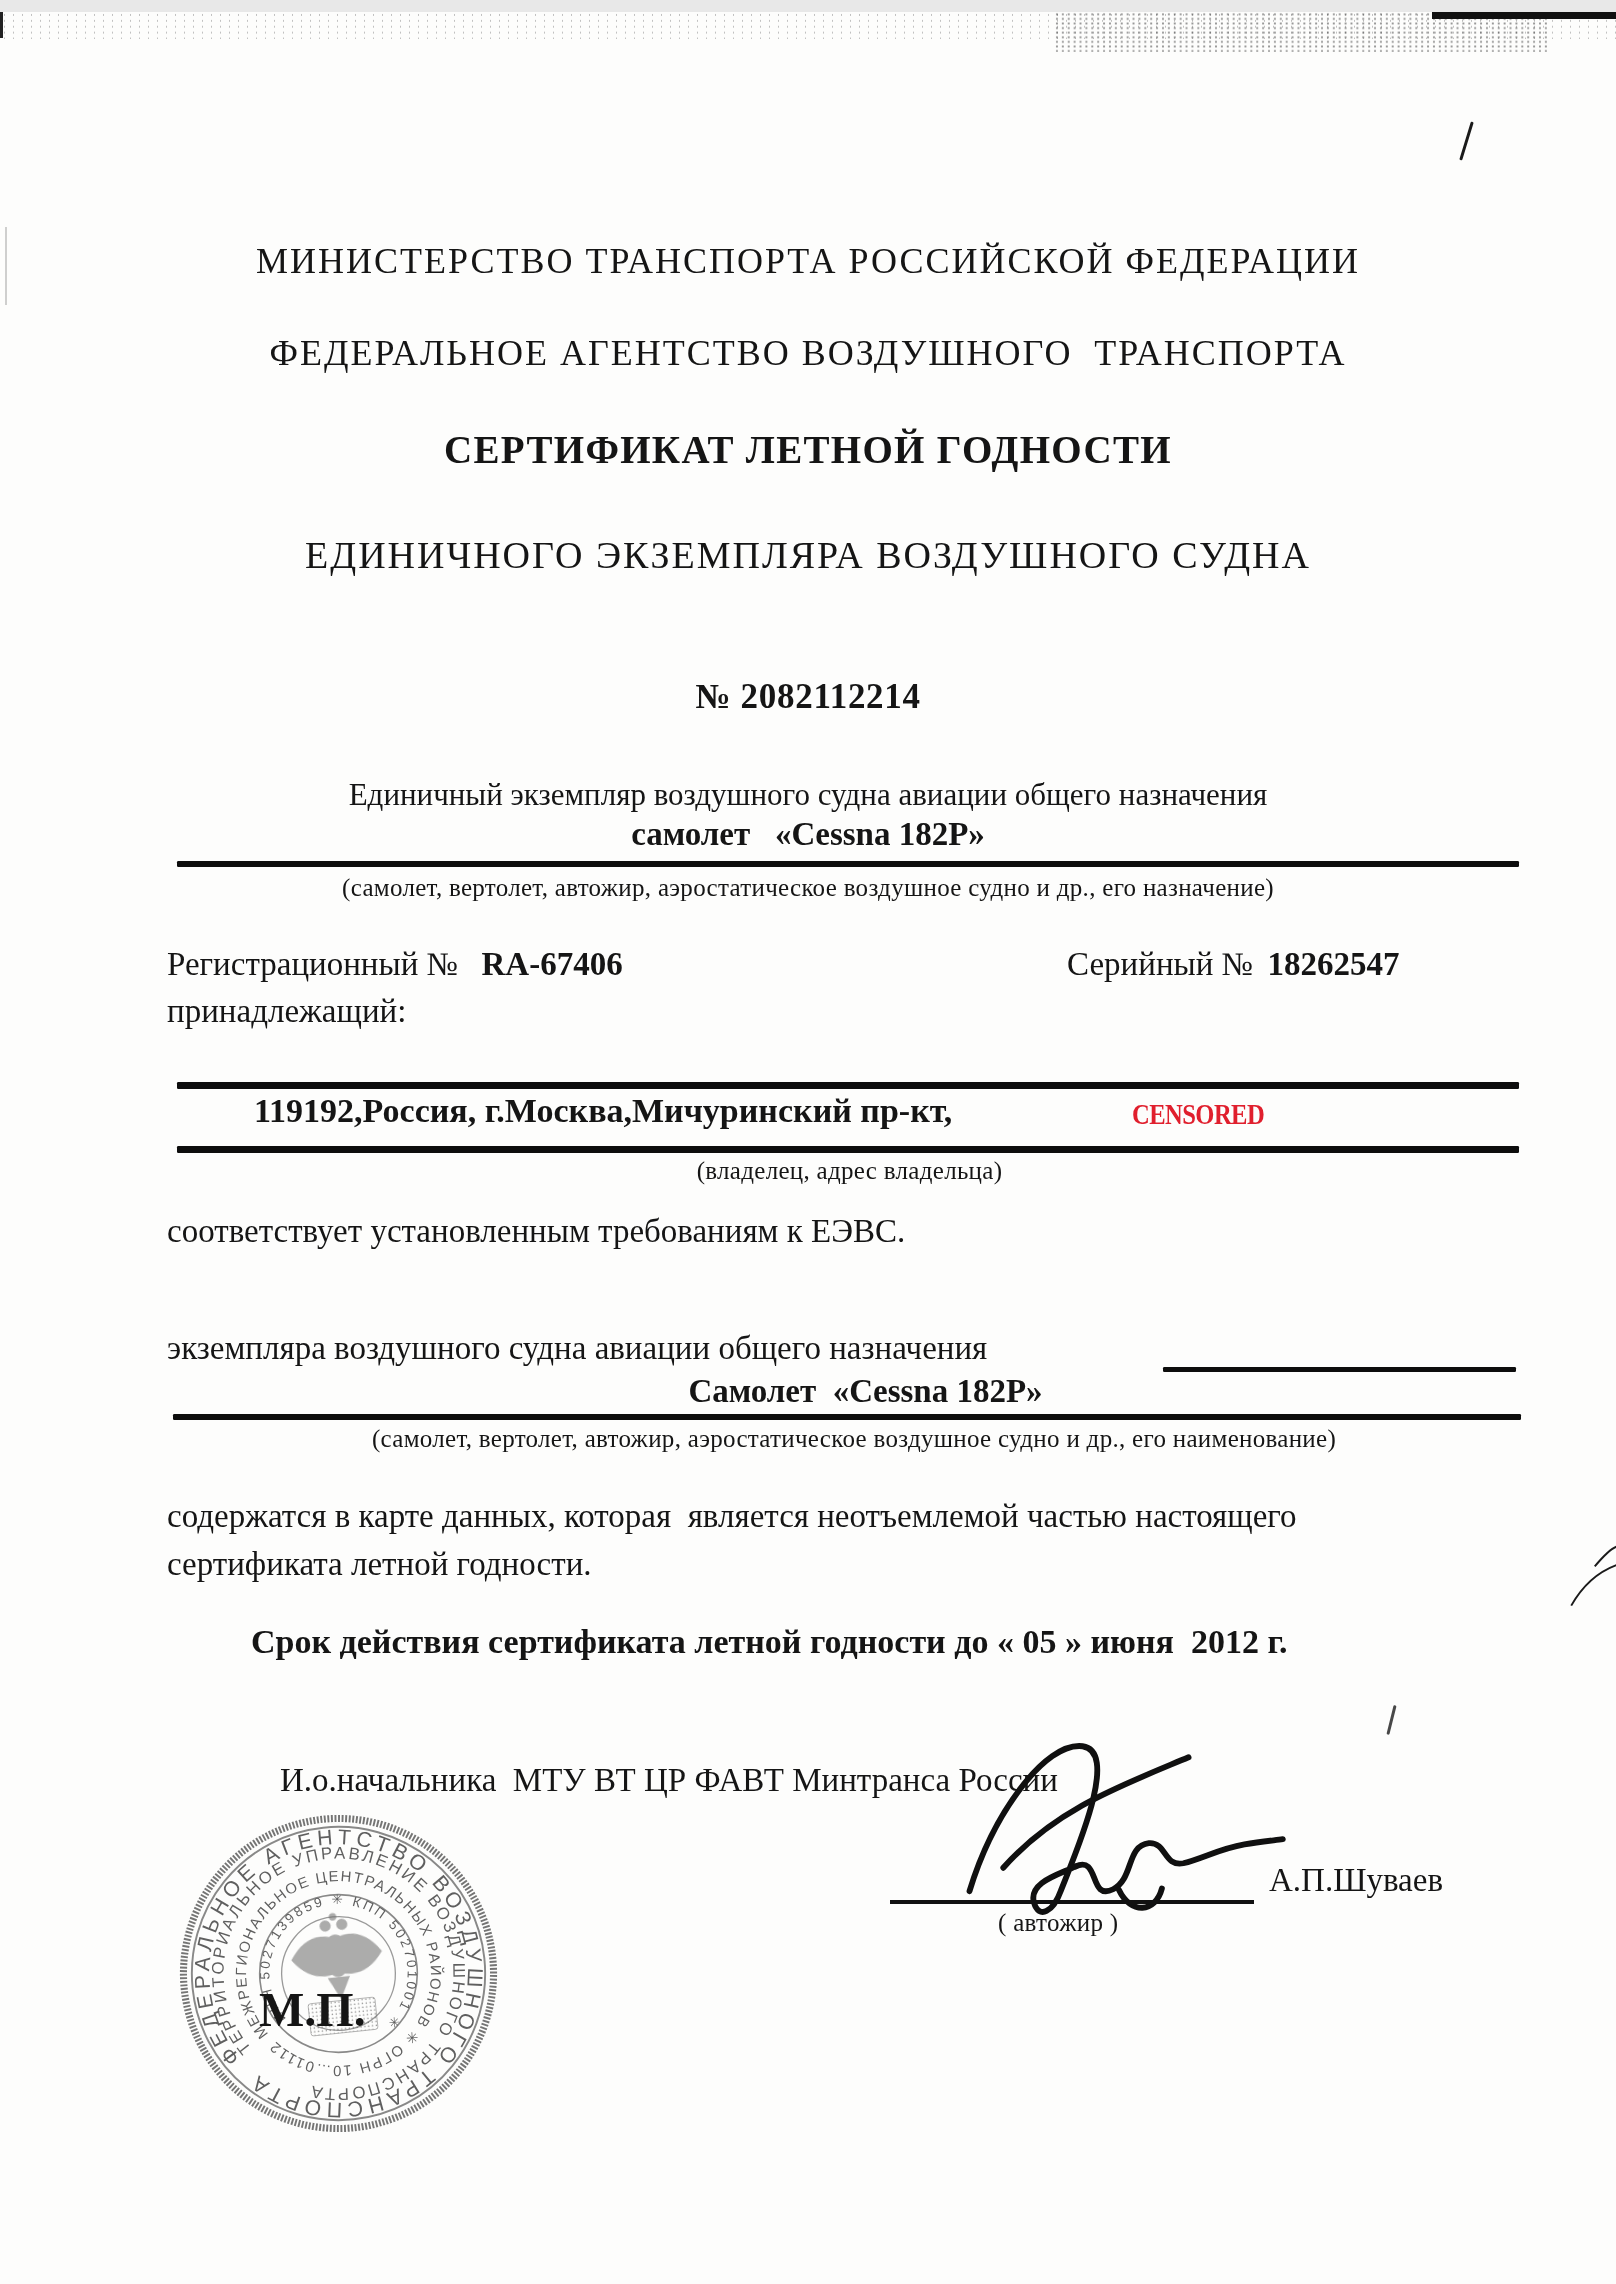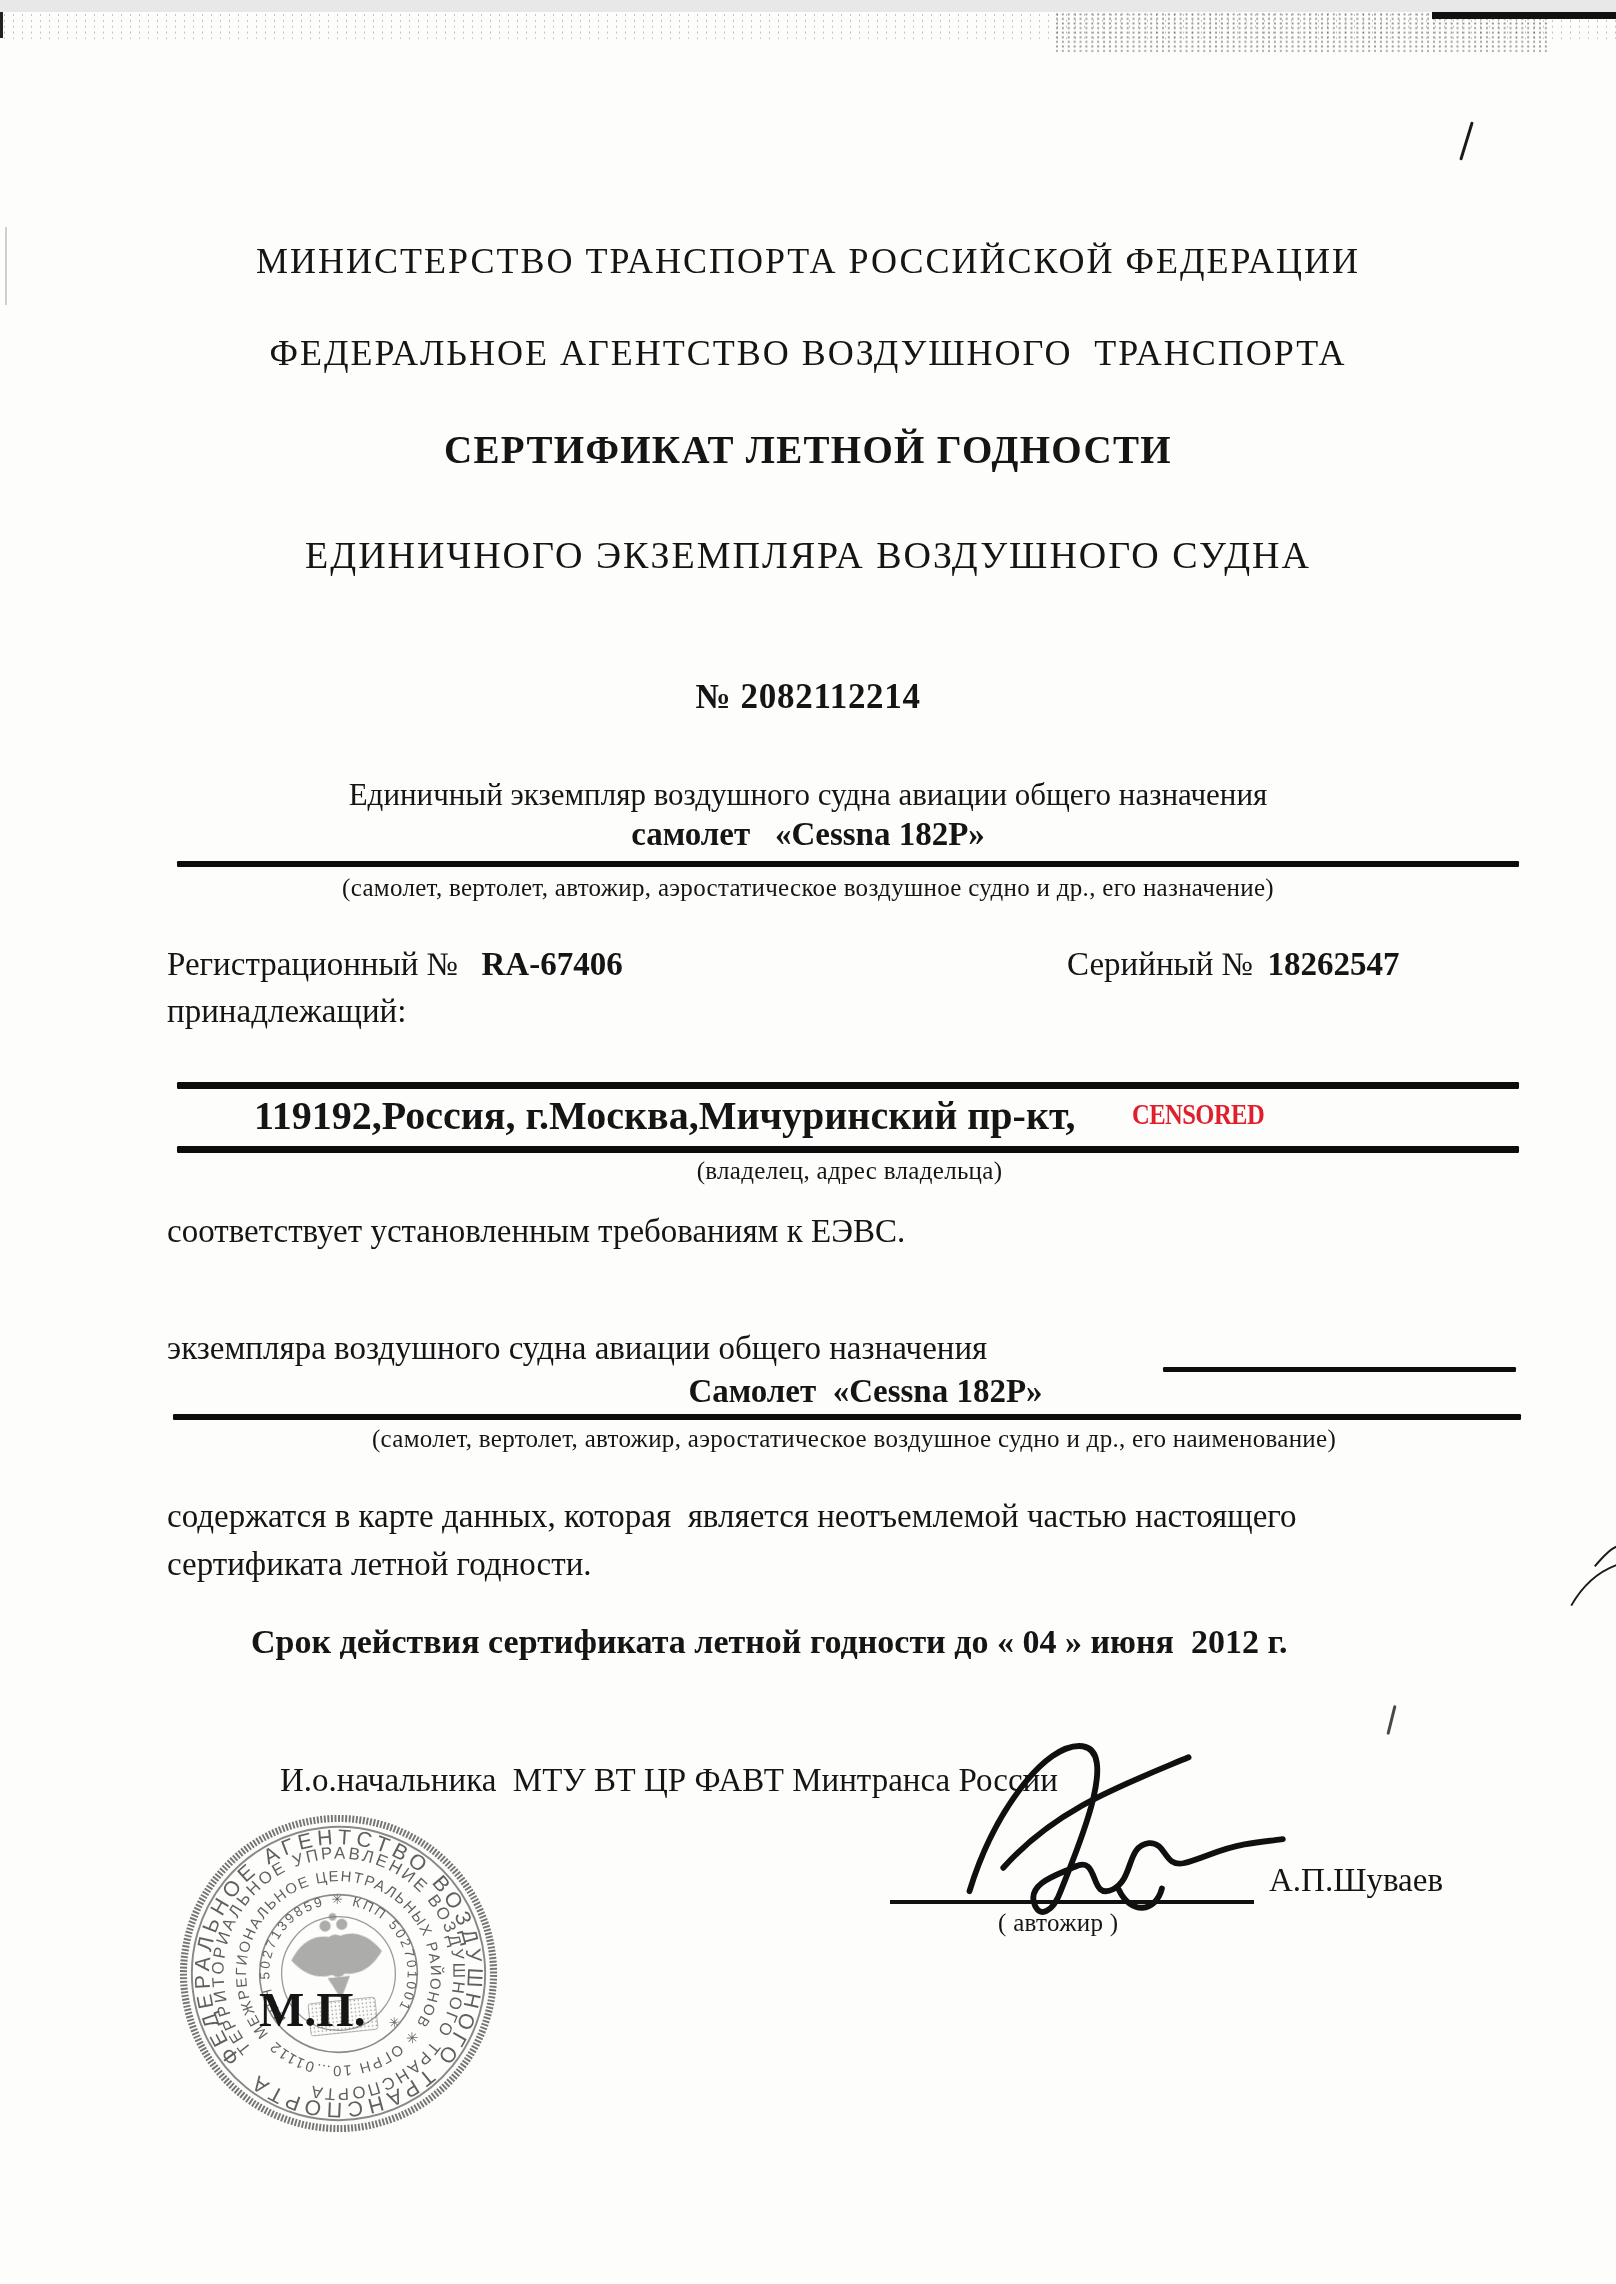--- a/index.html
+++ b/index.html
@@ -52,34 +52,34 @@
   <div class="line" style="top:765px;font-size:31px;">Единичный экземпляр воздушного судна авиации общего назначения</div>
   <div class="line b" style="top:804px;font-size:33px;">самолет   «Cessna 182P»</div>
   <div class="rule" style="top:849px;left:177px;width:1342px;height:5.9px;"></div>
   <div class="line caption" style="top:862px;">(самолет, вертолет, автожир, аэростатическое воздушное судно и др., его назначение)</div>
 
   <div class="abs body-fs" style="left:167px;top:934px;"><span>Регистрационный №</span><span style="display:inline-block;width:23.4px;"></span><span class="b">RA-67406</span></div>
   <div class="abs body-fs" style="left:1067px;top:934px;"><span>Серийный №</span><span style="display:inline-block;width:14.3px;"></span><span class="b">18262547</span></div>
   <div class="abs body-fs" style="left:167px;top:981px;">принадлежащий:</div>
 
   <div class="rule" style="top:1070px;left:177px;width:1342px;height:6.5px;"></div>
-  <div class="abs b" style="left:254px;top:1080px;font-size:40px;">119192,Россия, г.Москва,Мичуринский пр-кт,</div>
+  <div class="abs b" style="left:254px;top:1080px;font-size:34px;">119192,Россия, г.Москва,Мичуринский пр-кт,</div>
   <div class="abs" style="left:1132px;top:1085px;"><span class="censored">CENSORED</span></div>
   <div class="rule" style="top:1134px;left:177px;width:1342px;height:6.5px;"></div>
   <div class="line caption" style="top:1145px;left:83px;">(владелец, адрес владельца)</div>
 
   <div class="abs body-fs" style="left:167px;top:1201px;">соответствует установленным требованиям к ЕЭВС.</div>
   <div class="abs body-fs" style="left:167px;top:1318px;">экземпляра воздушного судна авиации общего назначения</div>
   <div class="rule" style="top:1355px;left:1163px;width:353px;height:4.6px;"></div>
   <div class="line b" style="top:1361px;left:115px;font-size:33px;">Самолет  «Cessna 182P»</div>
   <div class="rule" style="top:1402px;left:173px;width:1348px;height:5.9px;"></div>
   <div class="line caption" style="top:1413px;left:92px;">(самолет, вертолет, автожир, аэростатическое воздушное судно и др., его наименование)</div>
   <div class="abs body-fs" style="left:167px;top:1486px;">содержатся в карте данных, которая  является неотъемлемой частью настоящего</div>
   <div class="abs body-fs" style="left:167px;top:1534px;">сертификата летной годности.</div>
-  <div class="abs b" style="left:251px;top:1611px;font-size:34px;">Срок действия сертификата летной годности до « 04 » июня  2012 г.</div>
+  <div class="abs b" style="left:251px;top:1611px;font-size:34px;">Срок действия сертификата летной годности до « 05 » июня  2012 г.</div>
 
   <div class="abs" style="left:280px;top:1750px;font-size:33px;">И.о.начальника  МТУ ВТ ЦР ФАВТ Минтранса России</div>
 
   <svg style="position:absolute;left:924px;top:1705px;" width="364" height="221" viewBox="0 0 560 340">
     <g fill="none" stroke="#101010" stroke-width="9" stroke-linecap="round">
       <path d="M 70 268 C 106 150 186 38 244 45 C 301 53 235 205 211 266 C 199 299 177 313 169 285 C 161 254 209 242 233 230"></path>
       <path d="M 233 230 C 271 212 253 284 291 265 C 323 249 311 198 346 194 C 373 192 369 231 399 225 C 429 218 453 203 493 196 C 517 192 537 190 552 188"></path>
       <path d="M 122 232 C 202 142 302 106 407 62"></path>
       <path d="M 300 266 C 318 304 356 302 366 264"></path>
     </g>

